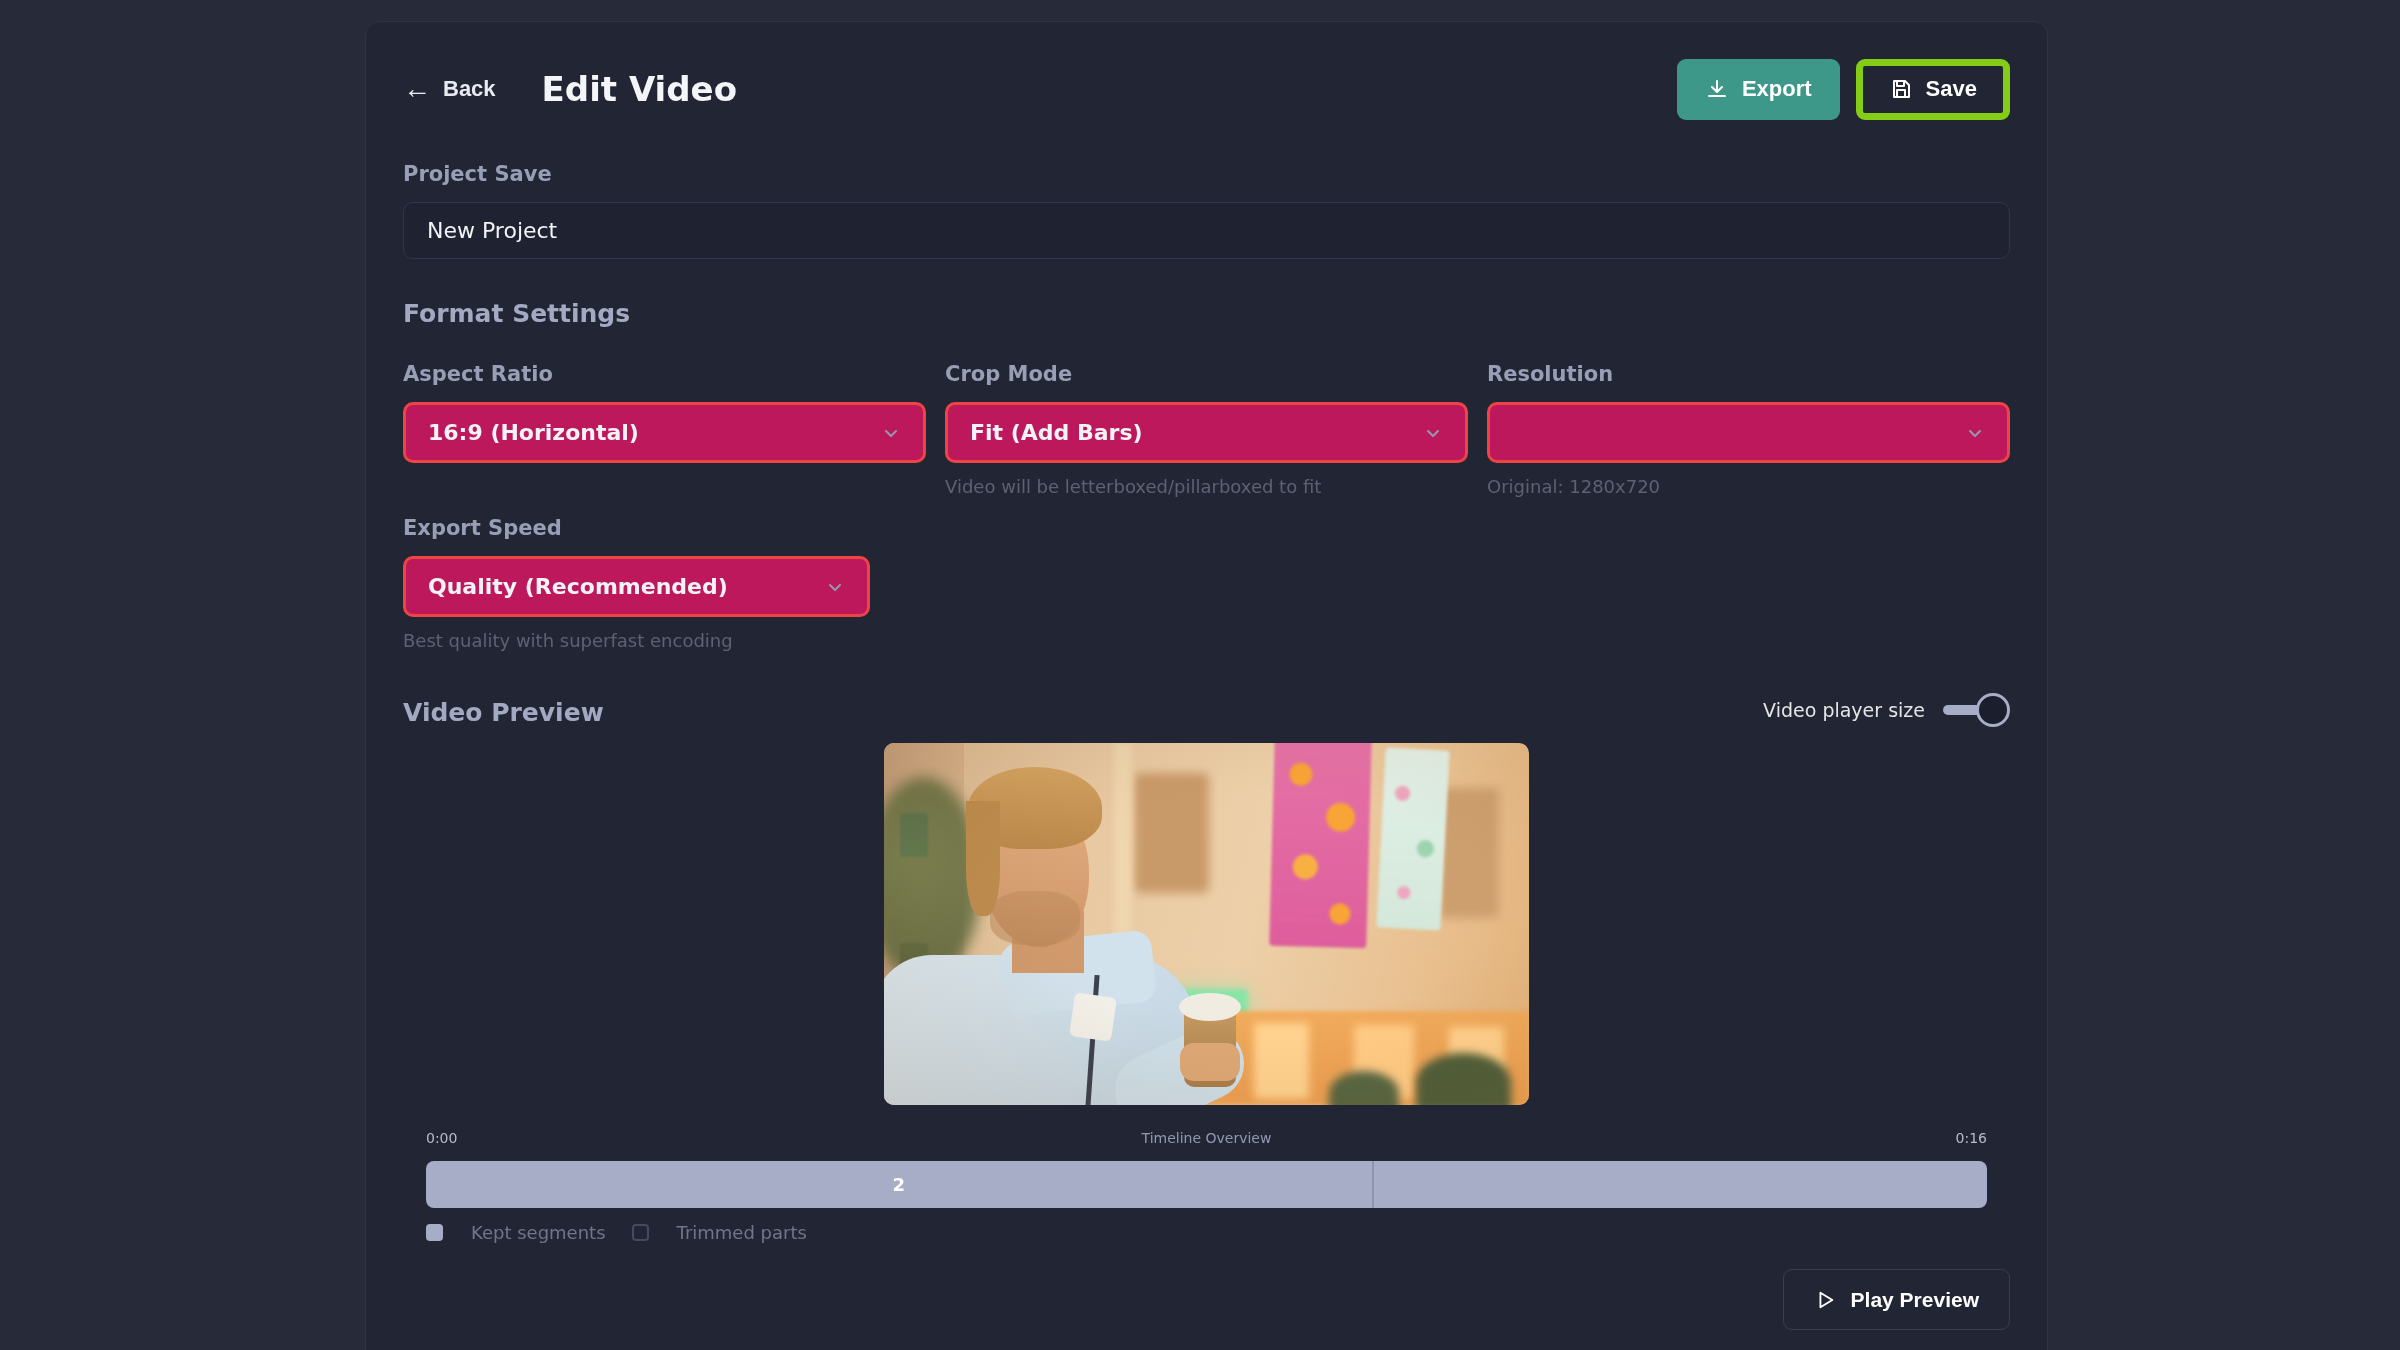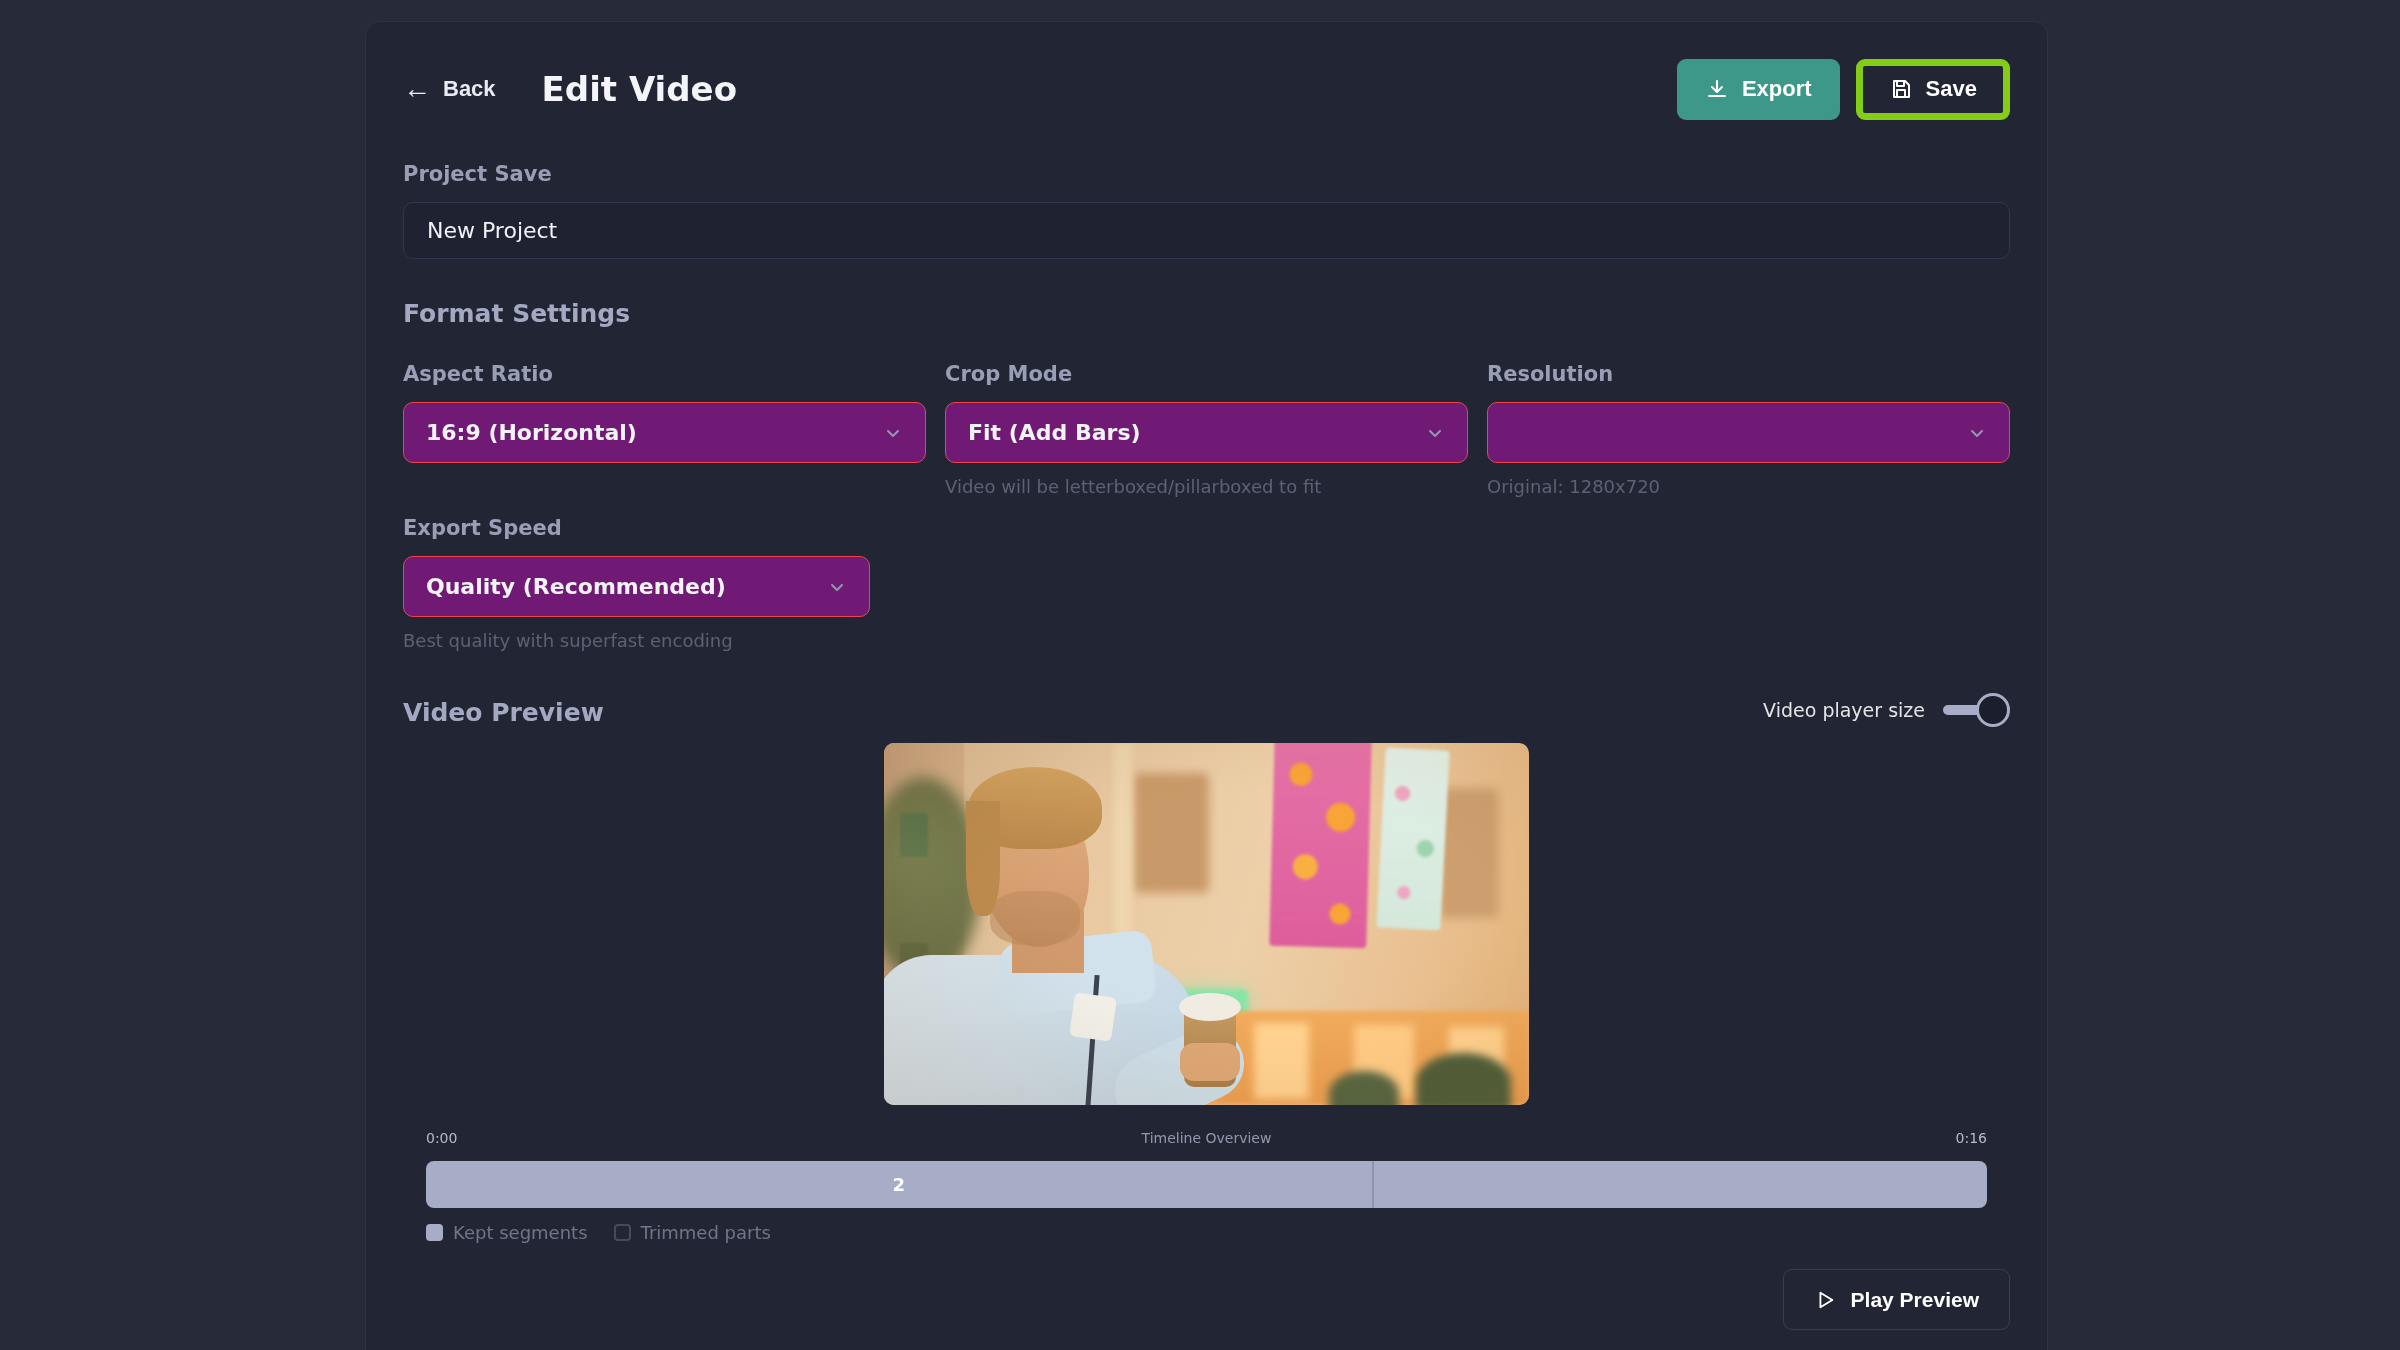--- a/index.html
+++ b/index.html
@@ -25,21 +25,21 @@
   
   .lbl { font-size:21px; font-weight:600; color:#989eb5; margin-bottom:16px; }
   .p-name { margin-top:42px; }
   .inp { width:100%; height:57px; background:#1f2331; border:1px solid #303650;
          border-radius:10px; color:#f2f3f7; font-size:22px; padding:0 23px;
          font-family:inherit; }
   .sec-h { font-size:25px; font-weight:600; color:#a3a9c2; }
   .fmt-h { margin-top:40px; }
   .grid { margin-top:34px; display:grid; grid-template-columns:1fr 1fr 1fr;
           column-gap:26px; row-gap:34px;gap:19px; }
-  .sel { height:61px; background:#701a75; border:1px solid #ef4444; border-radius:10px;
+  .sel { height:61px; background:#be185d; border:3px solid #ef4444; border-radius:10px;
          display:flex; align-items:center; justify-content:space-between; padding:0 22px;
          color:#f2f3f7; font-size:22px; font-weight:600; cursor:pointer; }
   .sel .chev { color:#9298ad; display:flex; }
   .hint { font-size:18px; color:#5c6174; margin-top:13px; }
   .narrow .sel { width:467px; }
 
   
   .prev-row { margin-top:42px; display:flex; align-items:flex-end; justify-content:space-between; }
   .psize { display:flex; align-items:center; gap:18px; }
   .psize .plbl { font-size:19px; color:#e5e5e5; }
@@ -120,21 +120,21 @@
   
   .tl-wrap { margin-top:25px; padding:0 23px; }
   .tl-times { display:flex; align-items:flex-start; font-size:14px; color:#b6bacb; }
   .tl-times .mid { flex:1; text-align:center; color:#9298ad; }
   .tl-bar { margin-top:15px; height:47px; border-radius:8px; overflow:hidden; display:flex; }
   .seg { height:100%; background:#a7adc6; display:flex; align-items:center; justify-content:center;
          color:#fff; font-size:18px; font-weight:700; cursor:pointer; }
   .seg.first { border-right:2px solid #8f94ad; }
   .legend { margin-top:14px; display:flex; align-items:center; gap:26px;
             font-size:18px; color:#70758a; }
-  .leg-item { display:flex; align-items:center; gap:10px; }
+  .leg-item { display:flex; align-items:center; gap:28px; }
   .swatch { width:17px; height:17px; border-radius:4px; }
   .swatch.fill { background:#a7adc6; }
   .swatch.empty { border:2px solid #454a5e; }
 
   .play-row { display:flex; justify-content:flex-end; margin-top:26px; }
   .btn.play { border:1px solid #383d52; background:transparent; padding:0 30px; font-size:21px; gap:15px; }
 
   svg { display:block; }
 </style>
 </head>

